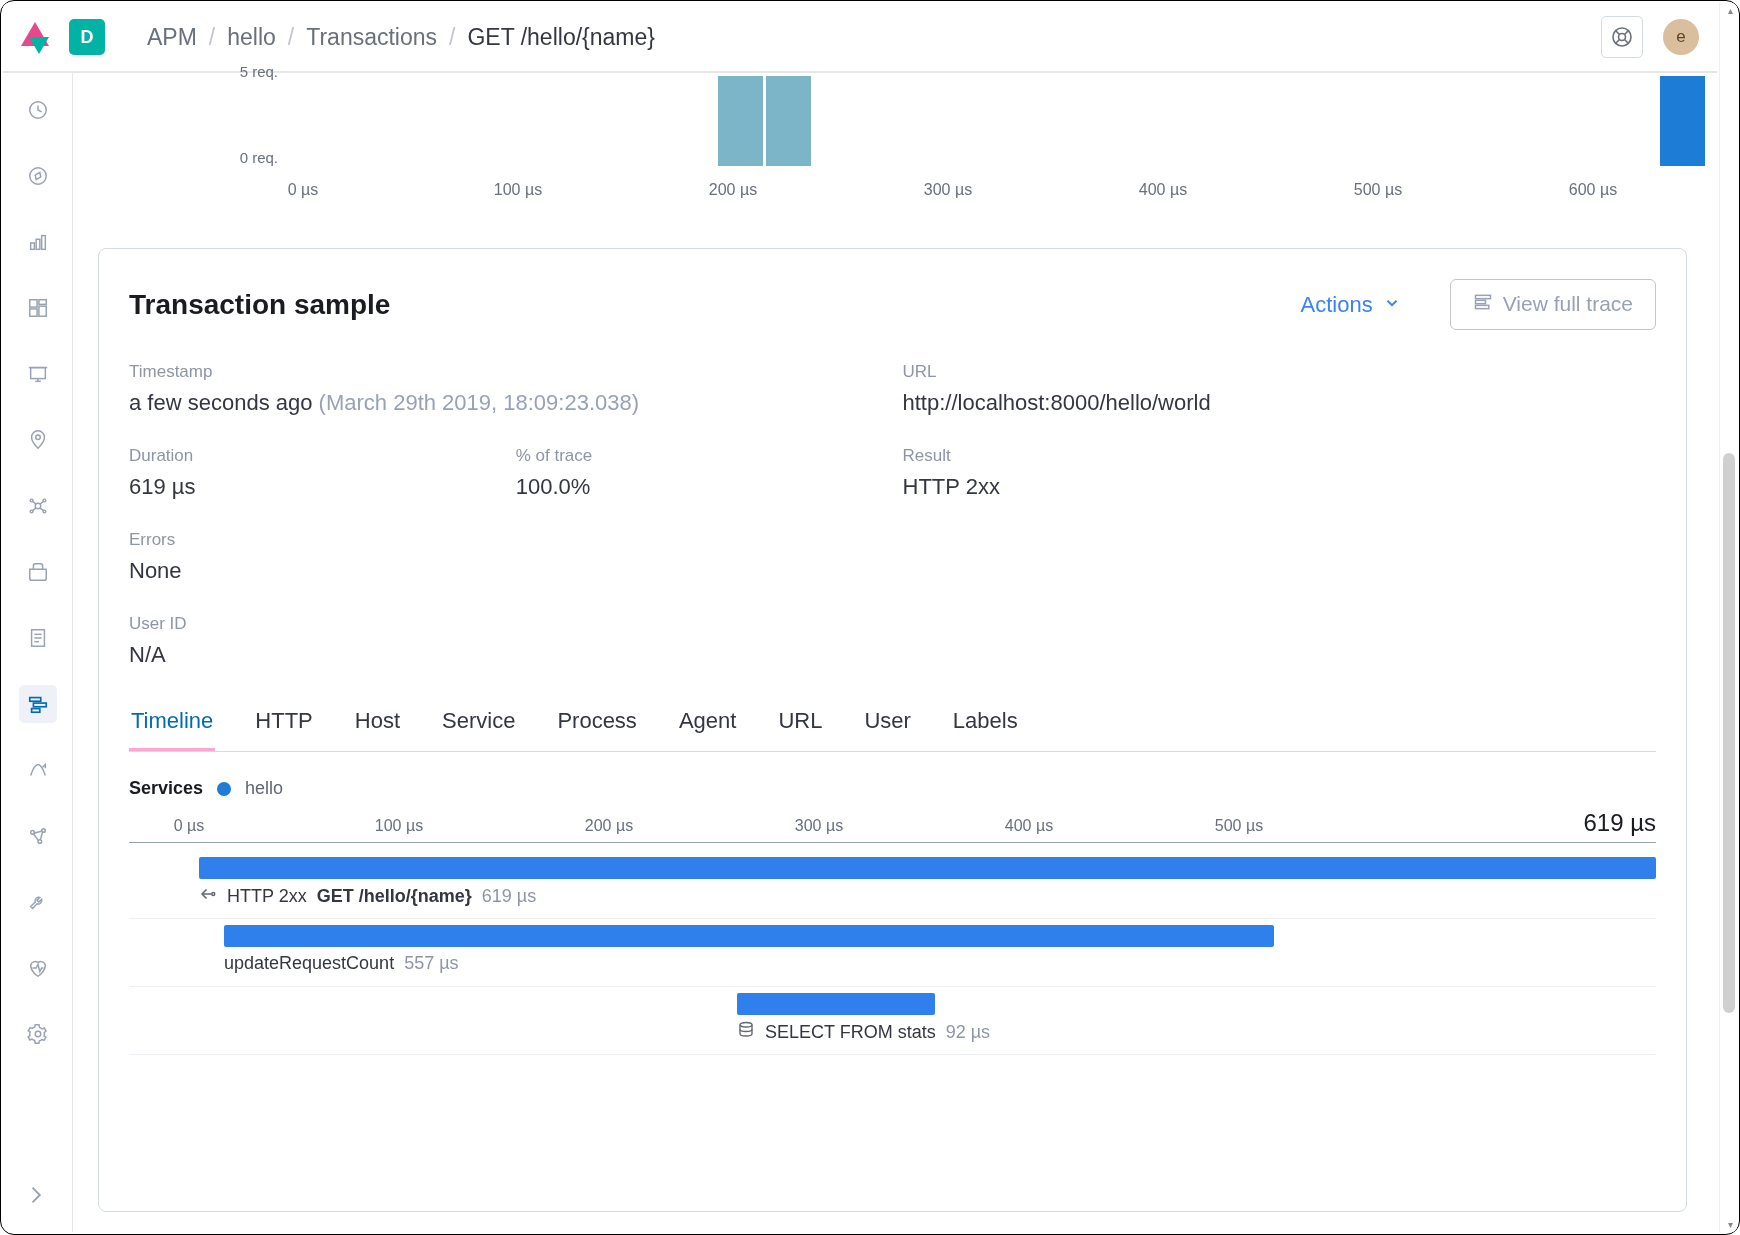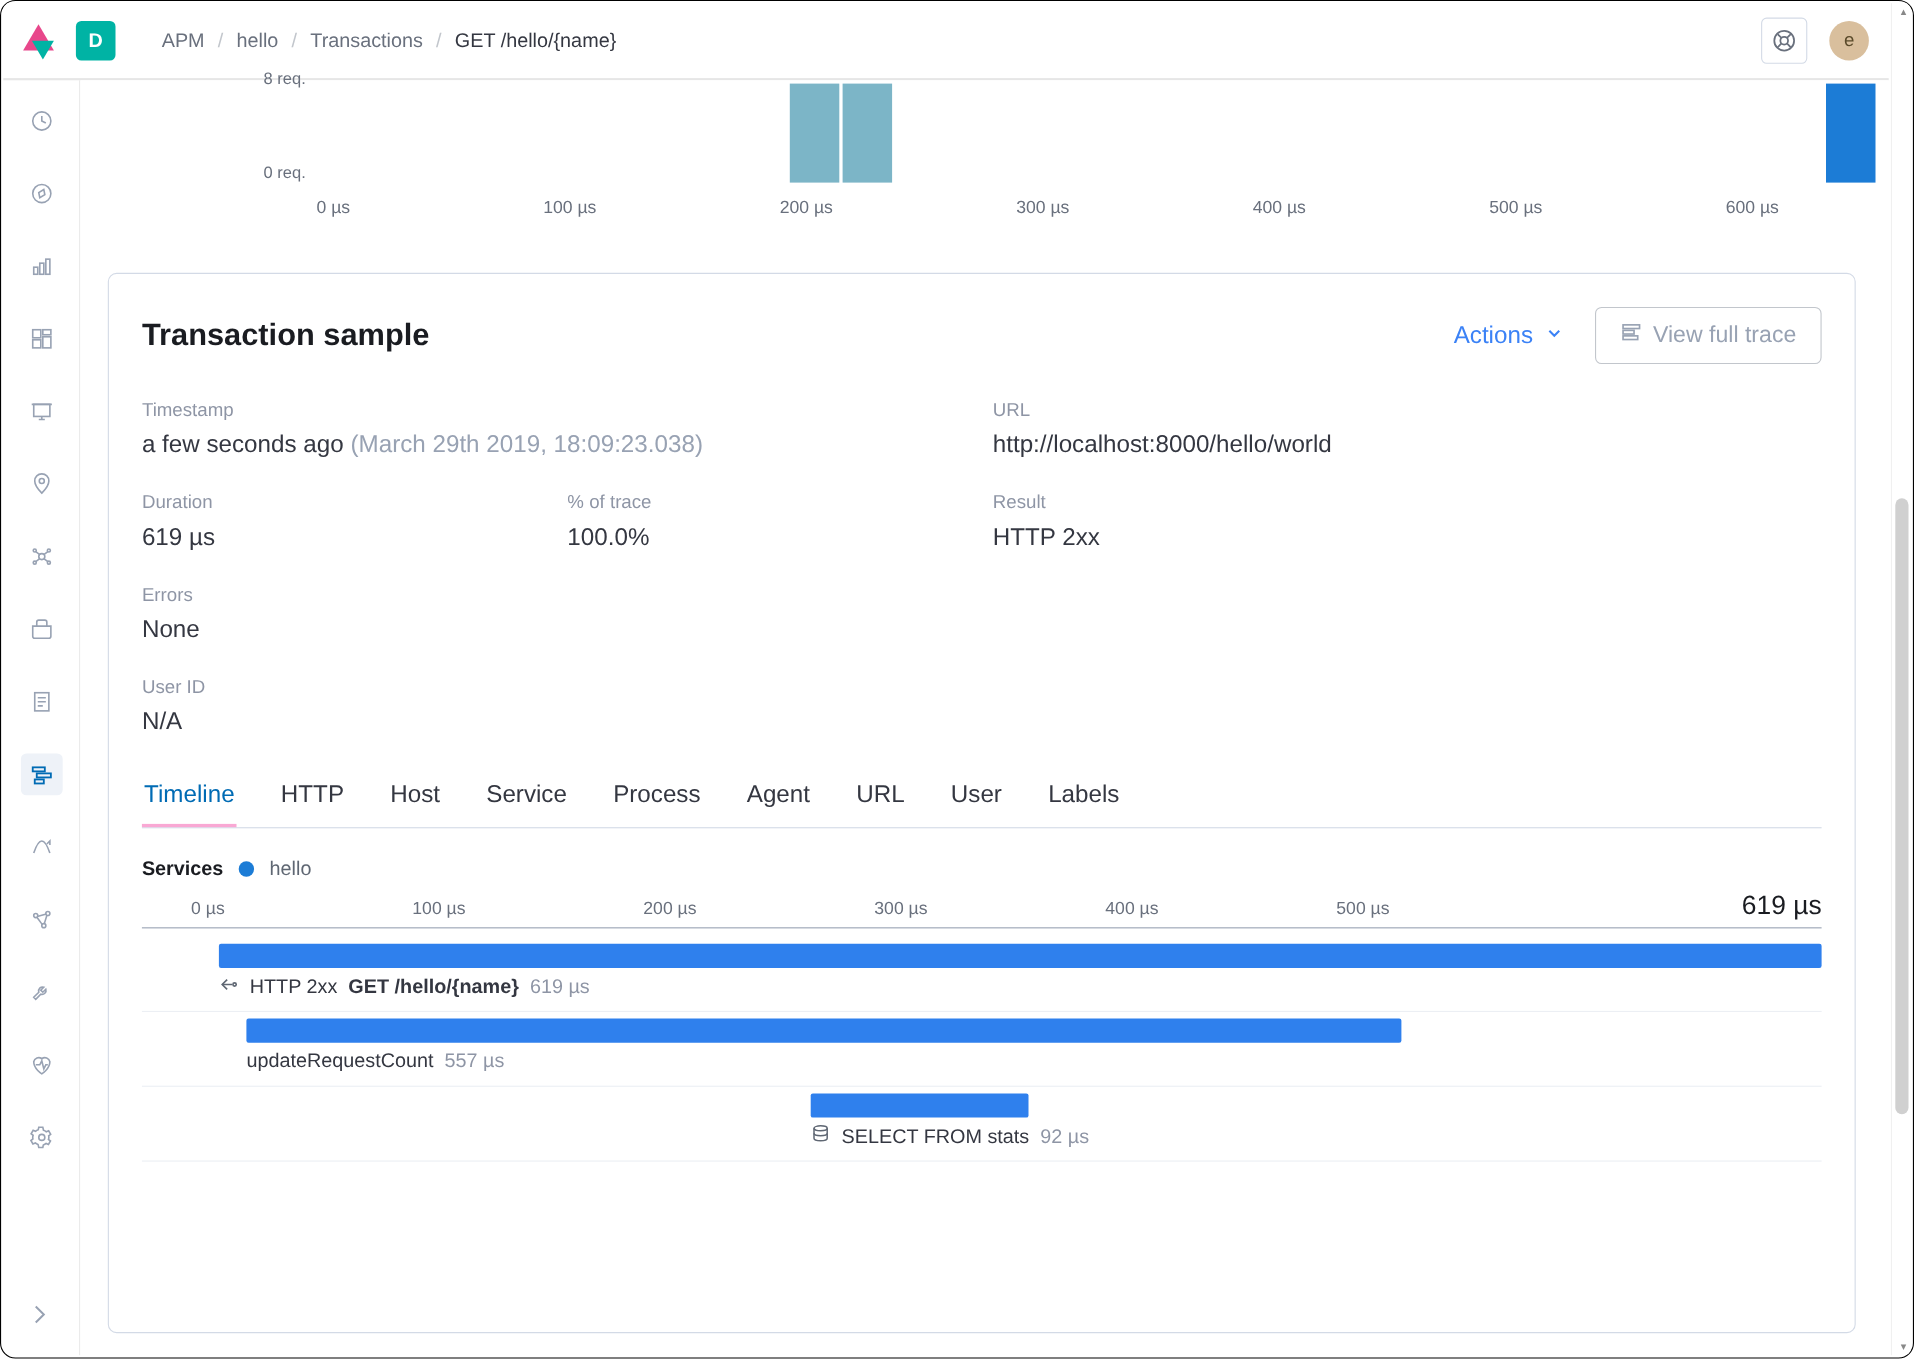--- a/index.html
+++ b/index.html
@@ -6,21 +6,21 @@
   body { font-family: -apple-system, BlinkMacSystemFont, "Segoe UI", Helvetica, Arial, sans-serif; background: #fff; color: #343741; width: 1740px; height: 1235px; position: relative; overflow: hidden; border: 1px solid #000; border-radius: 14px; }
   .scrollbar { position: absolute; right: 2px; top: 2px; width: 18px; height: calc(100% - 4px); background: #fff; border-left: 1px solid #f0f0f0; }
   .scrollbar .thumb { position: absolute; right: 2px; top: 450px; width: 12px; height: 560px; background: #d0d0d0; border-radius: 6px; }
   .scrollbar .arrow { position: absolute; right: 4px; font-size: 10px; color: #888; }
   .scrollbar .arrow.up { top: 2px; }
   .scrollbar .arrow.down { bottom: 2px; }
 
   .top-bar { position: absolute; left: 2px; right: 22px; top: 2px; height: 70px; display: flex; align-items: center; padding: 0 18px; border-bottom: 2px solid #e6e6e6; background: #fff; }
   .kibana-logo { width: 30px; height: 30px; position: relative; margin-right: 18px; }
   .space-badge { width: 36px; height: 36px; background: #00b3a4; border-radius: 5px; display: flex; align-items: center; justify-content: center; color: #fff; font-weight: 600; font-size: 18px; margin-right: 42px; }
-  .breadcrumbs { display: flex; align-items: center; gap: 12px; font-size: 18px; color: #69707d; }
+  .breadcrumbs { display: flex; align-items: center; gap: 12px; font-size: 23px; color: #69707d; }
   .breadcrumbs .sep { color: #c2c6cc; }
   .breadcrumbs .current { color: #343741; font-weight: 500; }
   .top-right { margin-left: auto; display: flex; align-items: center; gap: 20px; }
   .top-icon-box { width: 42px; height: 42px; border: 1px solid #d3dae6; border-radius: 5px; display: flex; align-items: center; justify-content: center; color: #69707d; font-size: 20px; }
   .avatar { width: 36px; height: 36px; border-radius: 50%; background: #d9bf9d; display: flex; align-items: center; justify-content: center; color: #5a4a2a; font-size: 17px; font-weight: 500; }
 
   .left-rail { position: absolute; left: 2px; top: 72px; bottom: 2px; width: 70px; border-right: 1px solid #e6e6e6; display: flex; flex-direction: column; align-items: center; padding-top: 18px; gap: 28px; }
   .rail-icon { width: 38px; height: 38px; display: flex; align-items: center; justify-content: center; color: #98a2b3; border-radius: 5px; font-size: 22px; }
   .rail-icon.active { background: #eef2f8; color: #006bb4; }
   .rail-bottom { margin-top: auto; margin-bottom: 18px; }
@@ -32,21 +32,21 @@
   .histogram .bars-area { position: absolute; left: 110px; right: 0; top: 0; height: 95px; }
   .histogram .bar { position: absolute; bottom: 0; width: 45px; background: #7cb5c7; }
   .histogram .bar.dark { background: #1c7cd6; }
   .histogram .xl { position: absolute; top: 110px; font-size: 16px; color: #69707d; transform: translateX(-50%); }
 
   .panel { position: absolute; left: 25px; right: 30px; top: 175px; bottom: 20px; border: 1px solid #d3dae6; border-radius: 8px; padding: 30px 30px 10px 30px; background: #fff; }
   .panel-header { display: flex; align-items: center; margin-bottom: 32px; gap: 31px; }
   .panel-title { font-size: 28px; font-weight: 700; color: #1a1c21; }
   .panel-actions { margin-left: auto; display: flex; align-items: center; gap: 28px; }
   .actions-btn { color: #3b82f6; font-size: 22px; font-weight: 500; display: flex; align-items: center; gap: 10px; cursor: pointer; }
-  .view-trace-btn { border: 1px solid #c2c6cc; color: #98a2b3; padding: 12px 22px; border-radius: 6px; font-size: 21px; display: flex; align-items: center; gap: 10px; }
+  .view-trace-btn { border: 1px solid #c2c6cc; color: #98a2b3; padding: 12px 22px; border-radius: 6px; font-size: 21px; display: flex; align-items: flex-start; gap: 10px; margin-left: 21px; }
 
   .meta-grid { display: grid; grid-template-columns: 1fr 1fr 1fr 1fr; column-gap: 20px; row-gap: 30px; margin-bottom: 26px; }
   .meta-cell .label { font-size: 17px; color: #8e95a5; margin-bottom: 8px; }
   .meta-cell .value { font-size: 22px; color: #343741; }
   .meta-cell .value .rel { color: #343741; }
   .meta-cell .value .abs { color: #98a2b3; margin-top: 16px; }
   .meta-cell.w2 { grid-column: span 2; }
   .meta-cell.fullrow { grid-column: 1 / -1; }
 
   .tabs { display: flex; gap: 38px; border-bottom: 1px solid #d3dae6; margin-top: 12px; }
@@ -223,21 +223,21 @@
   <div class="rail-icon rail-bottom">
       <svg width="22" height="22" viewBox="0 0 24 24" fill="none" stroke="currentColor" stroke-width="2">
         <polyline points="6 4 14 12 6 20"></polyline>
       </svg>
     </div>
 </div>
 
 <div class="content">
 
   <div class="histogram">
-    <div class="yl" style="top:-8px">8 req.</div>
+    <div class="yl" style="top:-8px">5 req.</div>
     <div class="yl" style="top:78px">0 req.</div>
     <div class="bars-area">
       <div class="bar" style="left:430px;height:90px"></div>
       <div class="bar" style="left:478px;height:90px"></div>
       <div class="bar dark" style="left:1372px;height:90px"></div>
     </div>
     <div class="xl" style="left:125px">0 µs</div>
     <div class="xl" style="left:340px">100 µs</div>
     <div class="xl" style="left:555px">200 µs</div>
     <div class="xl" style="left:770px">300 µs</div>

